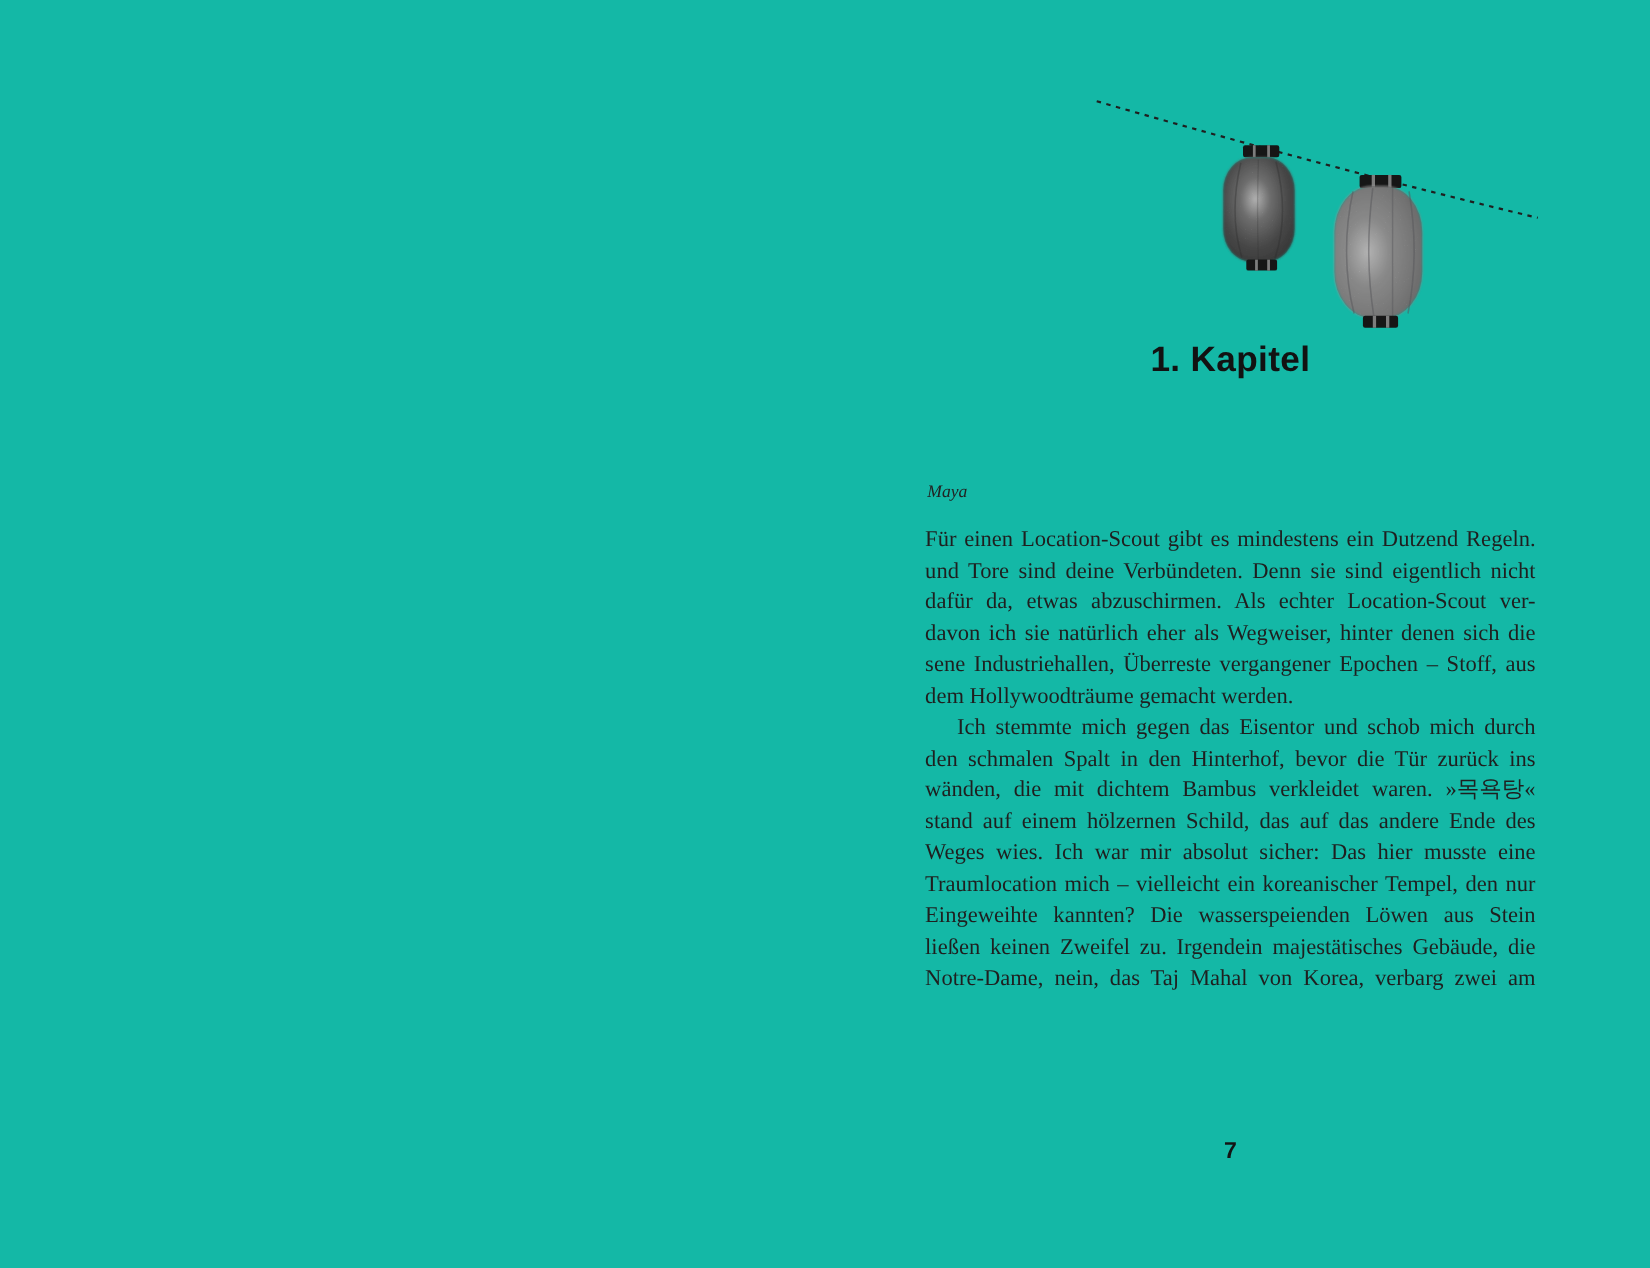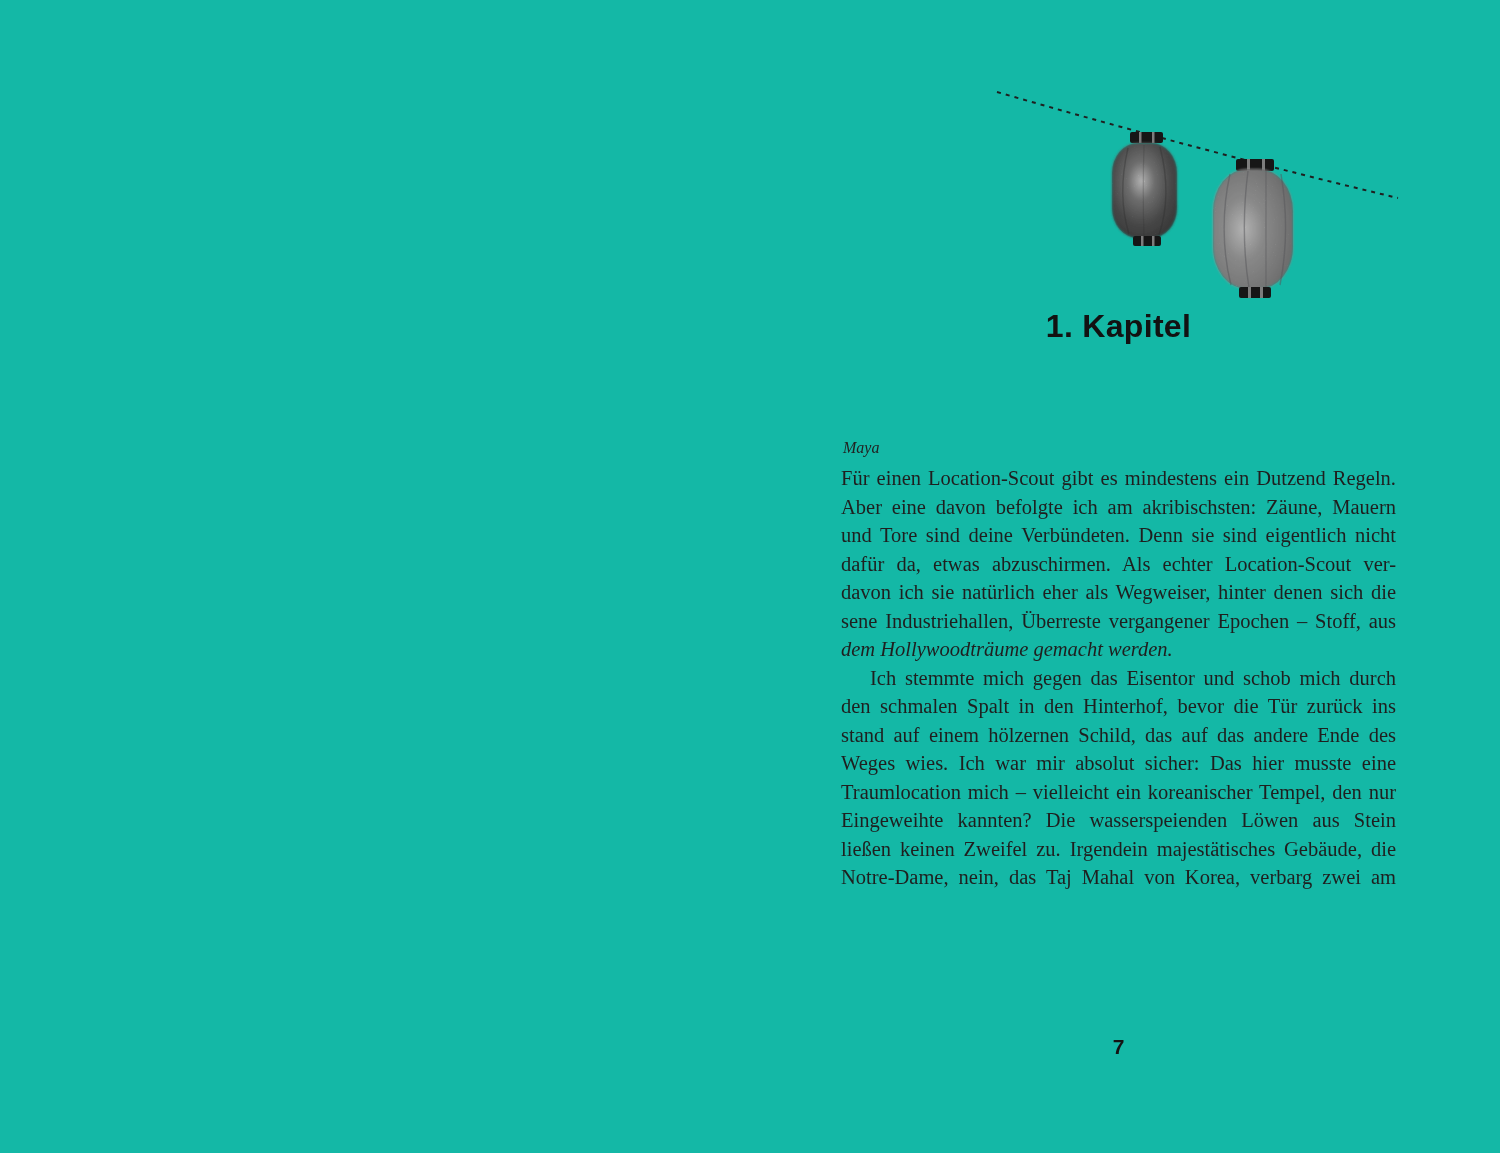--- a/index.html
+++ b/index.html
@@ -38,34 +38,34 @@
     top: 433px;
     font-family: "Liberation Serif", serif;
     font-style: italic;
     font-size: 16px;
     line-height: 30px;
     color: #222222;
   }
   .body-text {
     position: absolute;
     left: 841px;
-    top: 464px;
+    top: 476px;
     width: 555px;
   }
   .line {
     font-family: "Liberation Serif", serif;
     font-size: 20.5px;
     line-height: 28.5px;
     height: 28.5px;
     overflow: hidden;
     color: #1f1f1f;
     text-align: justify;
     text-align-last: justify;
   }
-  .line.endpara { text-align-last: left; font-style: italic; }
+  .line.endpara { text-align-last: left; }
   .line.indent { text-indent: 29px; }
   .italic { font-style: italic; }
   .page-number {
     position: absolute;
     left: 841px;
     top: 1033px;
     width: 555px;
     text-align: center;
     font-family: "Liberation Sans", sans-serif;
     font-weight: 600;
@@ -134,28 +134,28 @@
       <rect x="1260" y="287" width="3" height="11" fill="#7d7d7d"></rect>
     </g>
   </svg>
 
   <div class="chapter-title">1. Kapitel</div>
 
   <div class="narrator">Maya</div>
 
   <div class="body-text">
     <div class="line">Für einen Location-Scout gibt es mindestens ein Dutzend Regeln.</div>
-    <div class="line">Aber eine davon befolgte ich am akribischsten: Zäune, Mauern</div>
     <div class="line">und Tore sind deine Verbündeten. Denn sie sind eigentlich nicht</div>
     <div class="line">dafür da, etwas abzuschirmen. Als echter Location-Scout ver-</div>
     <div class="line">davon ich sie natürlich eher als Wegweiser, hinter denen sich die</div>
     <div class="line">sene Industriehallen, Überreste vergangener Epochen – Stoff, aus</div>
     <div class="line endpara">dem Hollywoodträume gemacht werden.</div>
     <div class="line indent">Ich stemmte mich gegen das Eisentor und schob mich durch</div>
     <div class="line">den schmalen Spalt in den Hinterhof, bevor die Tür zurück ins</div>
+    <div class="line">wänden, die mit dichtem Bambus verkleidet waren. »목욕탕«</div>
     <div class="line">stand auf einem hölzernen Schild, das auf das andere Ende des</div>
     <div class="line">Weges wies. Ich war mir absolut sicher: Das hier musste eine</div>
     <div class="line">Traumlocation mich – vielleicht ein koreanischer Tempel, den nur</div>
     <div class="line">Eingeweihte kannten? Die wasserspeienden Löwen aus Stein</div>
     <div class="line">ließen keinen Zweifel zu. Irgendein majestätisches Gebäude, die</div>
     <div class="line">Notre-Dame, nein, das Taj Mahal von Korea, verbarg zwei am</div>
   </div>
 
   <div class="page-number">7</div>
 

